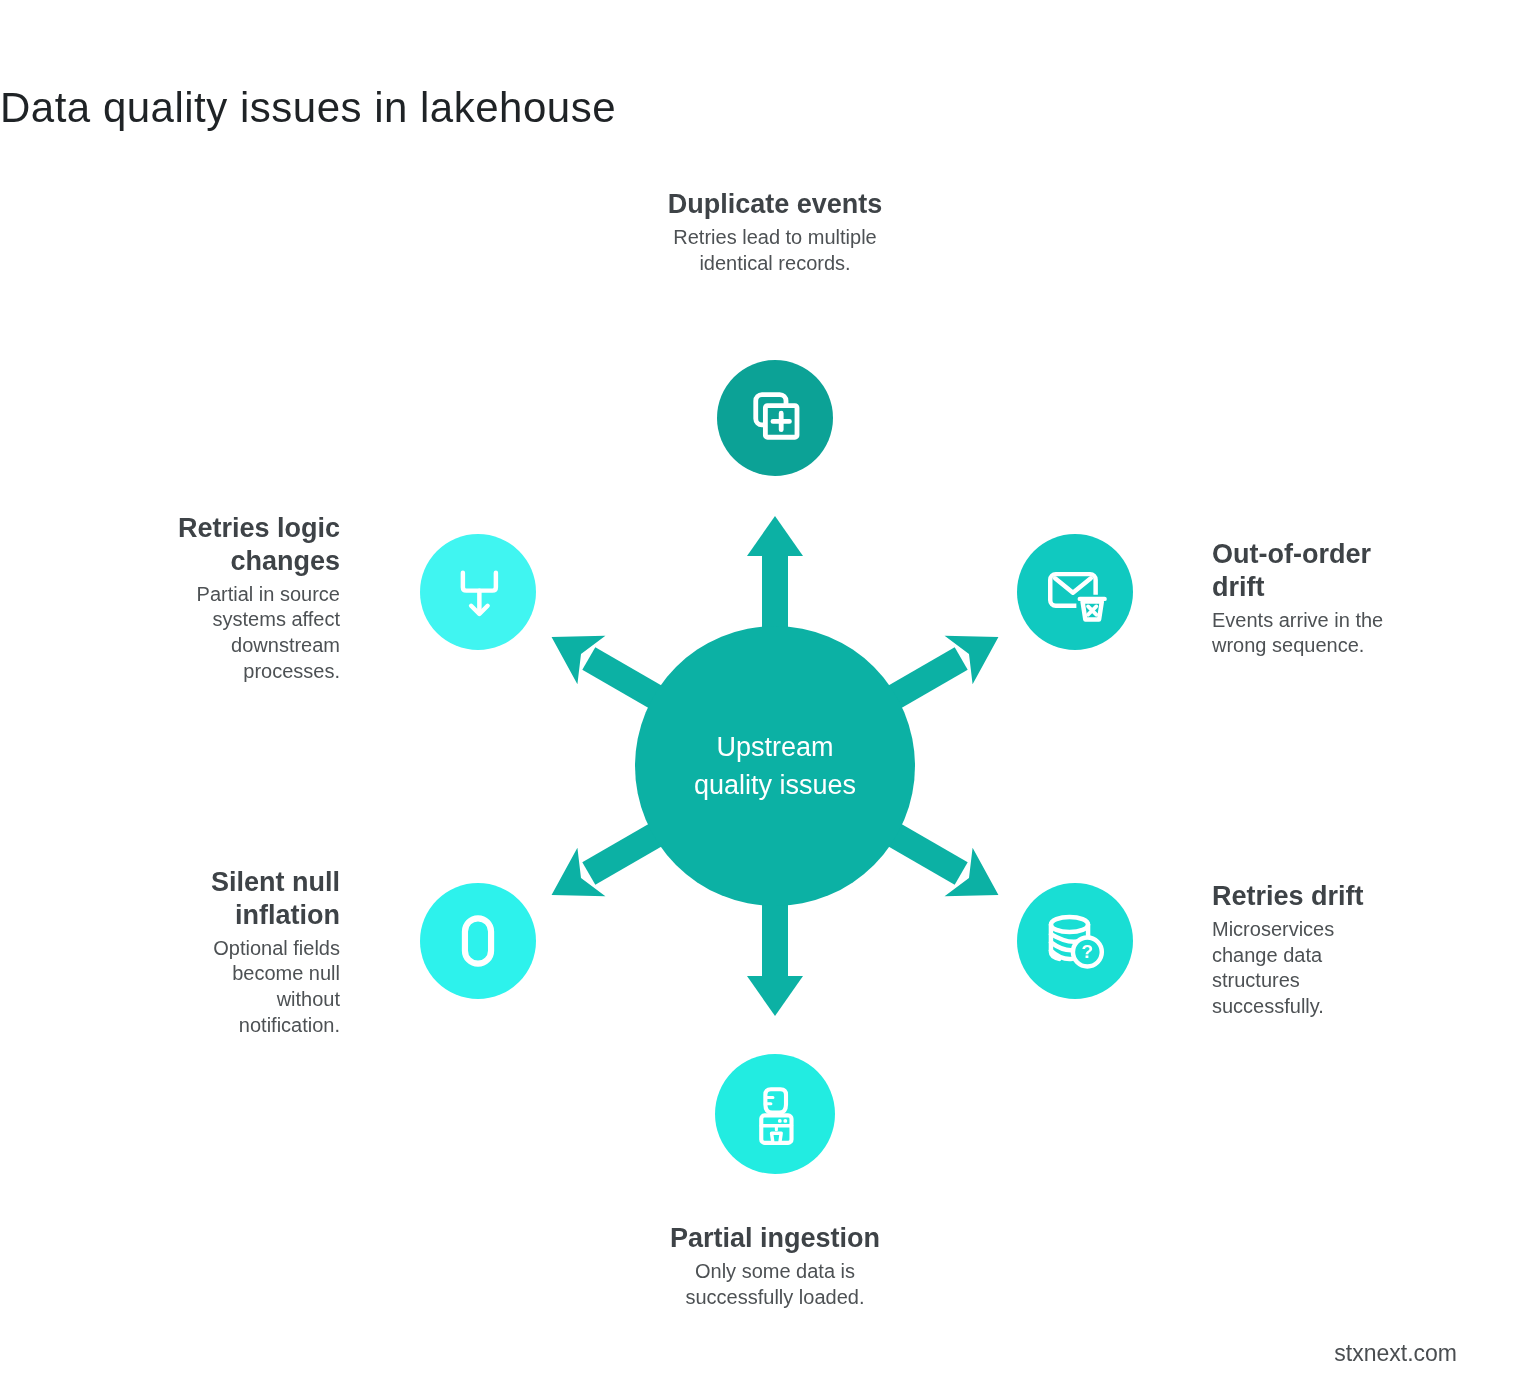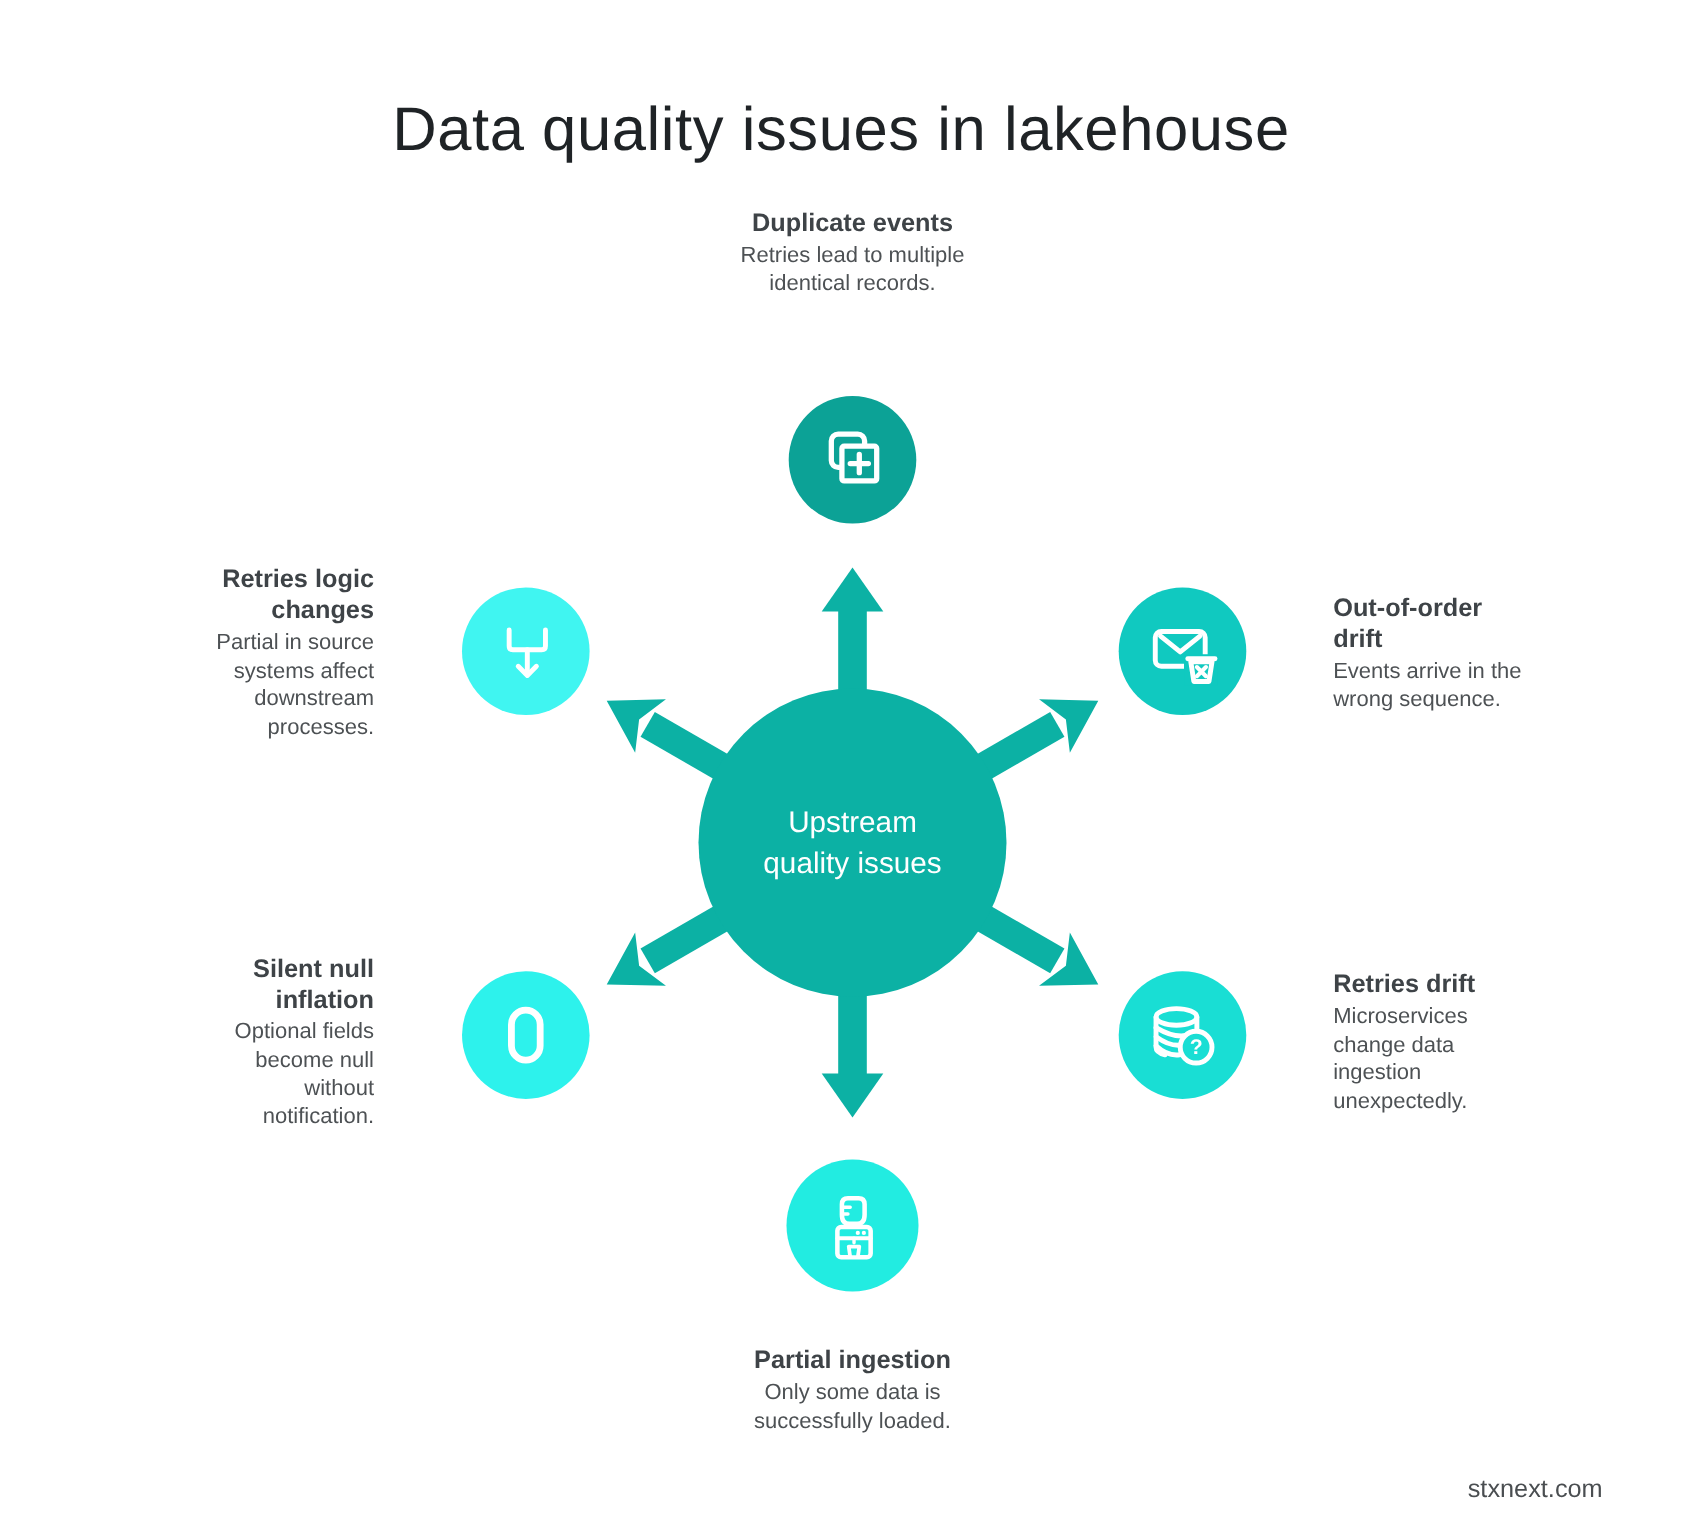--- a/index.html
+++ b/index.html
@@ -1,36 +1,36 @@
 <!DOCTYPE html>
 <html><head>
 <meta charset="utf-8">
 <style>
   html,body{margin:0;padding:0;background:#fff;}
   .canvas{
     position:relative;width:1529px;height:1393px;background:#ffffff;
     font-family:"Liberation Sans",sans-serif;overflow:hidden;
   }
   .title{
-    position:absolute;top:84px;left:0;width:100%;text-align:center;
-    font-size:56px;font-weight:500;color:#1f2326;letter-spacing:0.5px;
+    position:absolute;top:84px;left:0;width:100%;text-align:left;
+    font-size:42px;font-weight:500;color:#1f2326;letter-spacing:0.5px;
   }
   .arrows{position:absolute;top:0;left:0;z-index:1;}
   .hub{
     position:absolute;z-index:2;left:635px;top:626px;width:280px;height:280px;
     border-radius:50%;background:#0cb1a4;display:flex;align-items:center;justify-content:center;
   }
   .hub-label{color:#ffffff;font-size:27px;font-weight:500;line-height:38px;text-align:center;}
   .icon-circle{
     position:absolute;z-index:2;width:116px;height:116px;border-radius:50%;
     display:flex;align-items:center;justify-content:center;
   }
   .icon-circle svg{display:block;}
   .node-text{position:absolute;z-index:3;}
-  .node-heading{font-weight:700;font-size:23px;color:#3e4347;line-height:1.22;margin:0 0 4px 0;}
+  .node-heading{font-weight:700;font-size:27px;color:#3e4347;line-height:1.22;margin:0 0 4px 0;}
   .node-body{font-size:20px;color:#4d5154;line-height:1.28;}
   .align-c{text-align:center;}
   .align-r{text-align:right;}
   .align-l{text-align:left;}
   .footer{
     position:absolute;z-index:3;right:72px;top:1340px;
     font-size:23px;color:#4a4e51;
   }
 </style>
 </head>
@@ -146,21 +146,21 @@
     <div class="node-body" style="width:212px;margin:0 auto;">Retries lead to multiple identical records.</div>
   </div>
 
   <div class="node-text align-l" style="left:1212px;top:538px;width:230px;">
     <div class="node-heading" style="width:170px;">Out-of-order drift</div>
     <div class="node-body" style="width:210px;">Events arrive in the wrong sequence.</div>
   </div>
 
   <div class="node-text align-l" style="left:1212px;top:880px;width:210px;">
     <div class="node-heading">Retries drift</div>
-    <div class="node-body" style="width:165px;">Microservices change data ingestion unexpectedly.</div>
+    <div class="node-body" style="width:165px;">Microservices change data structures successfully.</div>
   </div>
 
   <div class="node-text align-r" style="left:140px;top:866px;width:200px;">
     <div class="node-heading" style="width:150px;margin-left:auto;">Silent null inflation</div>
     <div class="node-body" style="width:160px;margin-left:auto;">Optional fields become null without notification.</div>
   </div>
 
   <div class="node-text align-c" style="left:575px;top:1222px;width:400px;">
     <div class="node-heading">Partial ingestion</div>
     <div class="node-body" style="width:230px;margin:0 auto;">Only some data is successfully loaded.</div>

